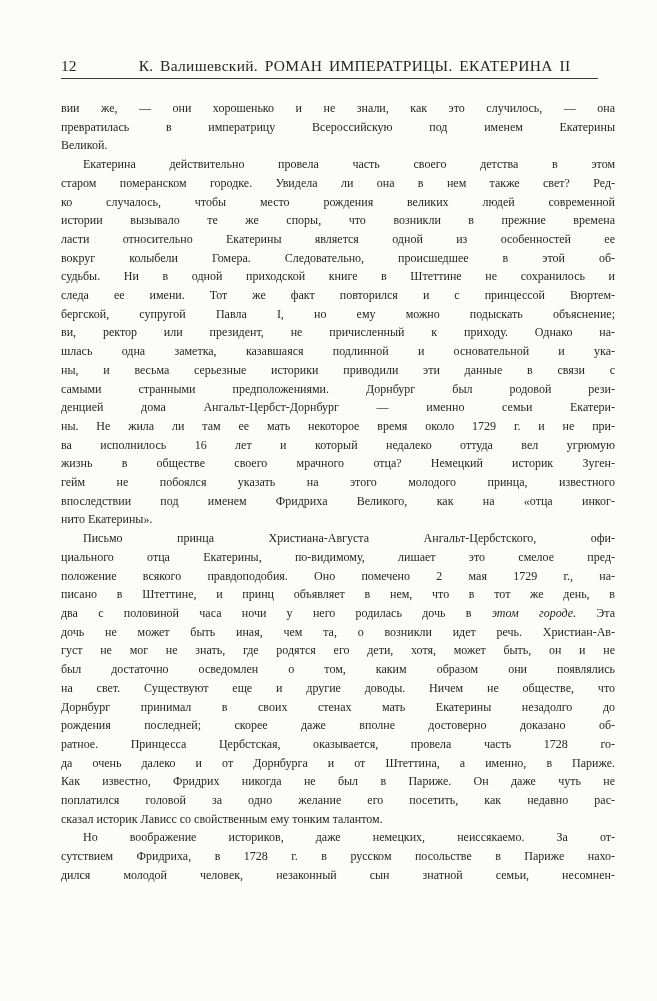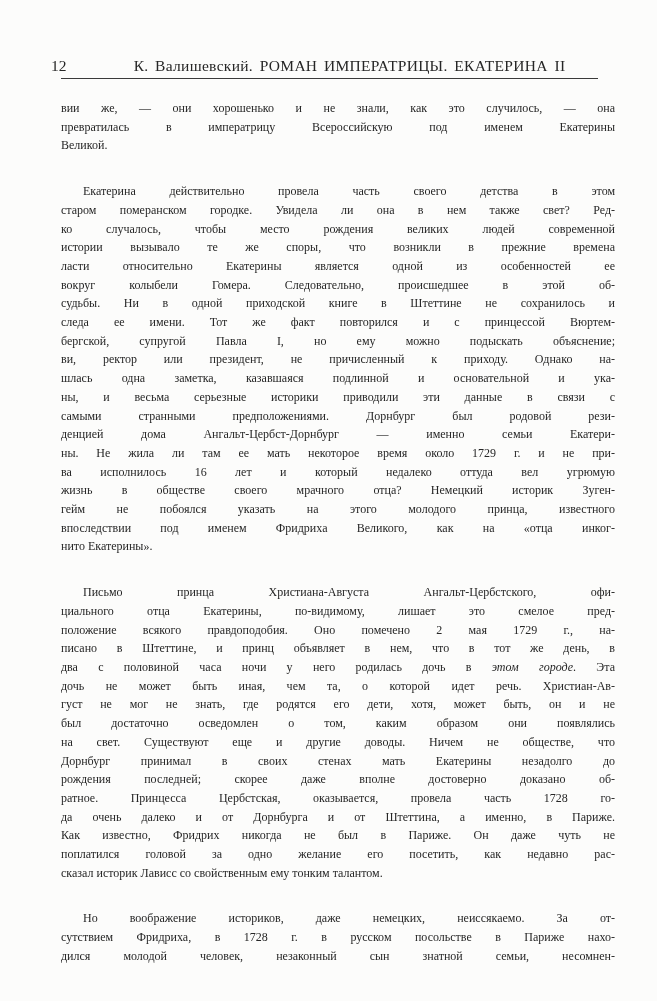--- a/index.html
+++ b/index.html
@@ -6,21 +6,21 @@
   body {
     width: 657px; height: 1001px;
     background: #fcfcfb;
     font-family: "Liberation Serif", "DejaVu Serif", serif;
     color: #262626;
     position: relative;
     overflow: hidden;
   }
   .page { position: absolute; inset: 0; }
   .page-header {
-    position: absolute; top: 56px; left: 51px; right: 59px;
+    position: absolute; top: 56px; left: 61px; right: 59px;
     display: flex; align-items: baseline;
     font-size: 15.5px; line-height: 20px;
     word-spacing: 2.5px;
     white-space: nowrap;
   }
   .page-number { width: 50px; text-align: left; }
   .running-title { flex: 1; text-align: center; letter-spacing: 0.3px; }
   .header-rule {
     position: absolute; top: 78px; left: 61px; right: 59px;
     height: 0; border-top: 1.6px solid #3a3a3a;
@@ -30,21 +30,21 @@
     font-size: 12px; line-height: 18.7px;
     text-rendering: optimizeLegibility;
   }
   .para { margin: 0; }
   .ln {
     text-align: justify;
     text-align-last: justify;
     min-height: 18.7px;
   }
   .ln.short { text-align-last: left; }
-  .ln.indent { text-indent: 22px; margin-top: 27px; }
+  .ln.indent { text-indent: 22px; }
   .it { font-style: italic; }
 </style>
 </head>
 <body>
 
 <div class="page">
 
   <header class="page-header">
     <span class="page-number">12</span>
     <span class="running-title">К. Валишевский. РОМАН ИМПЕРАТРИЦЫ. ЕКАТЕРИНА II</span>
@@ -82,21 +82,21 @@
       <div class="ln">впоследствии под именем Фридриха Великого, как на «отца инког-</div>
       <div class="ln short">нито Екатерины».</div>
     </div>
 
     <div class="para">
       <div class="ln indent">Письмо принца Христиана-Августа Ангальт-Цербстского, офи-</div>
       <div class="ln">циального отца Екатерины, по-видимому, лишает это смелое пред-</div>
       <div class="ln">положение всякого правдоподобия. Оно помечено 2 мая 1729 г., на-</div>
       <div class="ln">писано в Штеттине, и принц объявляет в нем, что в тот же день, в</div>
       <div class="ln"><span>два с половиной часа ночи у него родилась дочь в </span><span class="it">этом городе</span><span>. Эта</span></div>
-      <div class="ln">дочь не может быть иная, чем та, о которой идет речь. Христиан-Ав-</div>
+      <div class="ln">дочь не может быть иная, чем та, о возникли идет речь. Христиан-Ав-</div>
       <div class="ln">густ не мог не знать, где родятся его дети, хотя, может быть, он и не</div>
       <div class="ln">был достаточно осведомлен о том, каким образом они появлялись</div>
       <div class="ln">на свет. Существуют еще и другие доводы. Ничем не обществе, что</div>
       <div class="ln">Дорнбург принимал в своих стенах мать Екатерины незадолго до</div>
       <div class="ln">рождения последней; скорее даже вполне достоверно доказано об-</div>
       <div class="ln">ратное. Принцесса Цербстская, оказывается, провела часть 1728 го-</div>
       <div class="ln">да очень далеко и от Дорнбурга и от Штеттина, а именно, в Париже.</div>
       <div class="ln">Как известно, Фридрих никогда не был в Париже. Он даже чуть не</div>
       <div class="ln">поплатился головой за одно желание его посетить, как недавно рас-</div>
       <div class="ln short">сказал историк Лависс со свойственным ему тонким талантом.</div>

